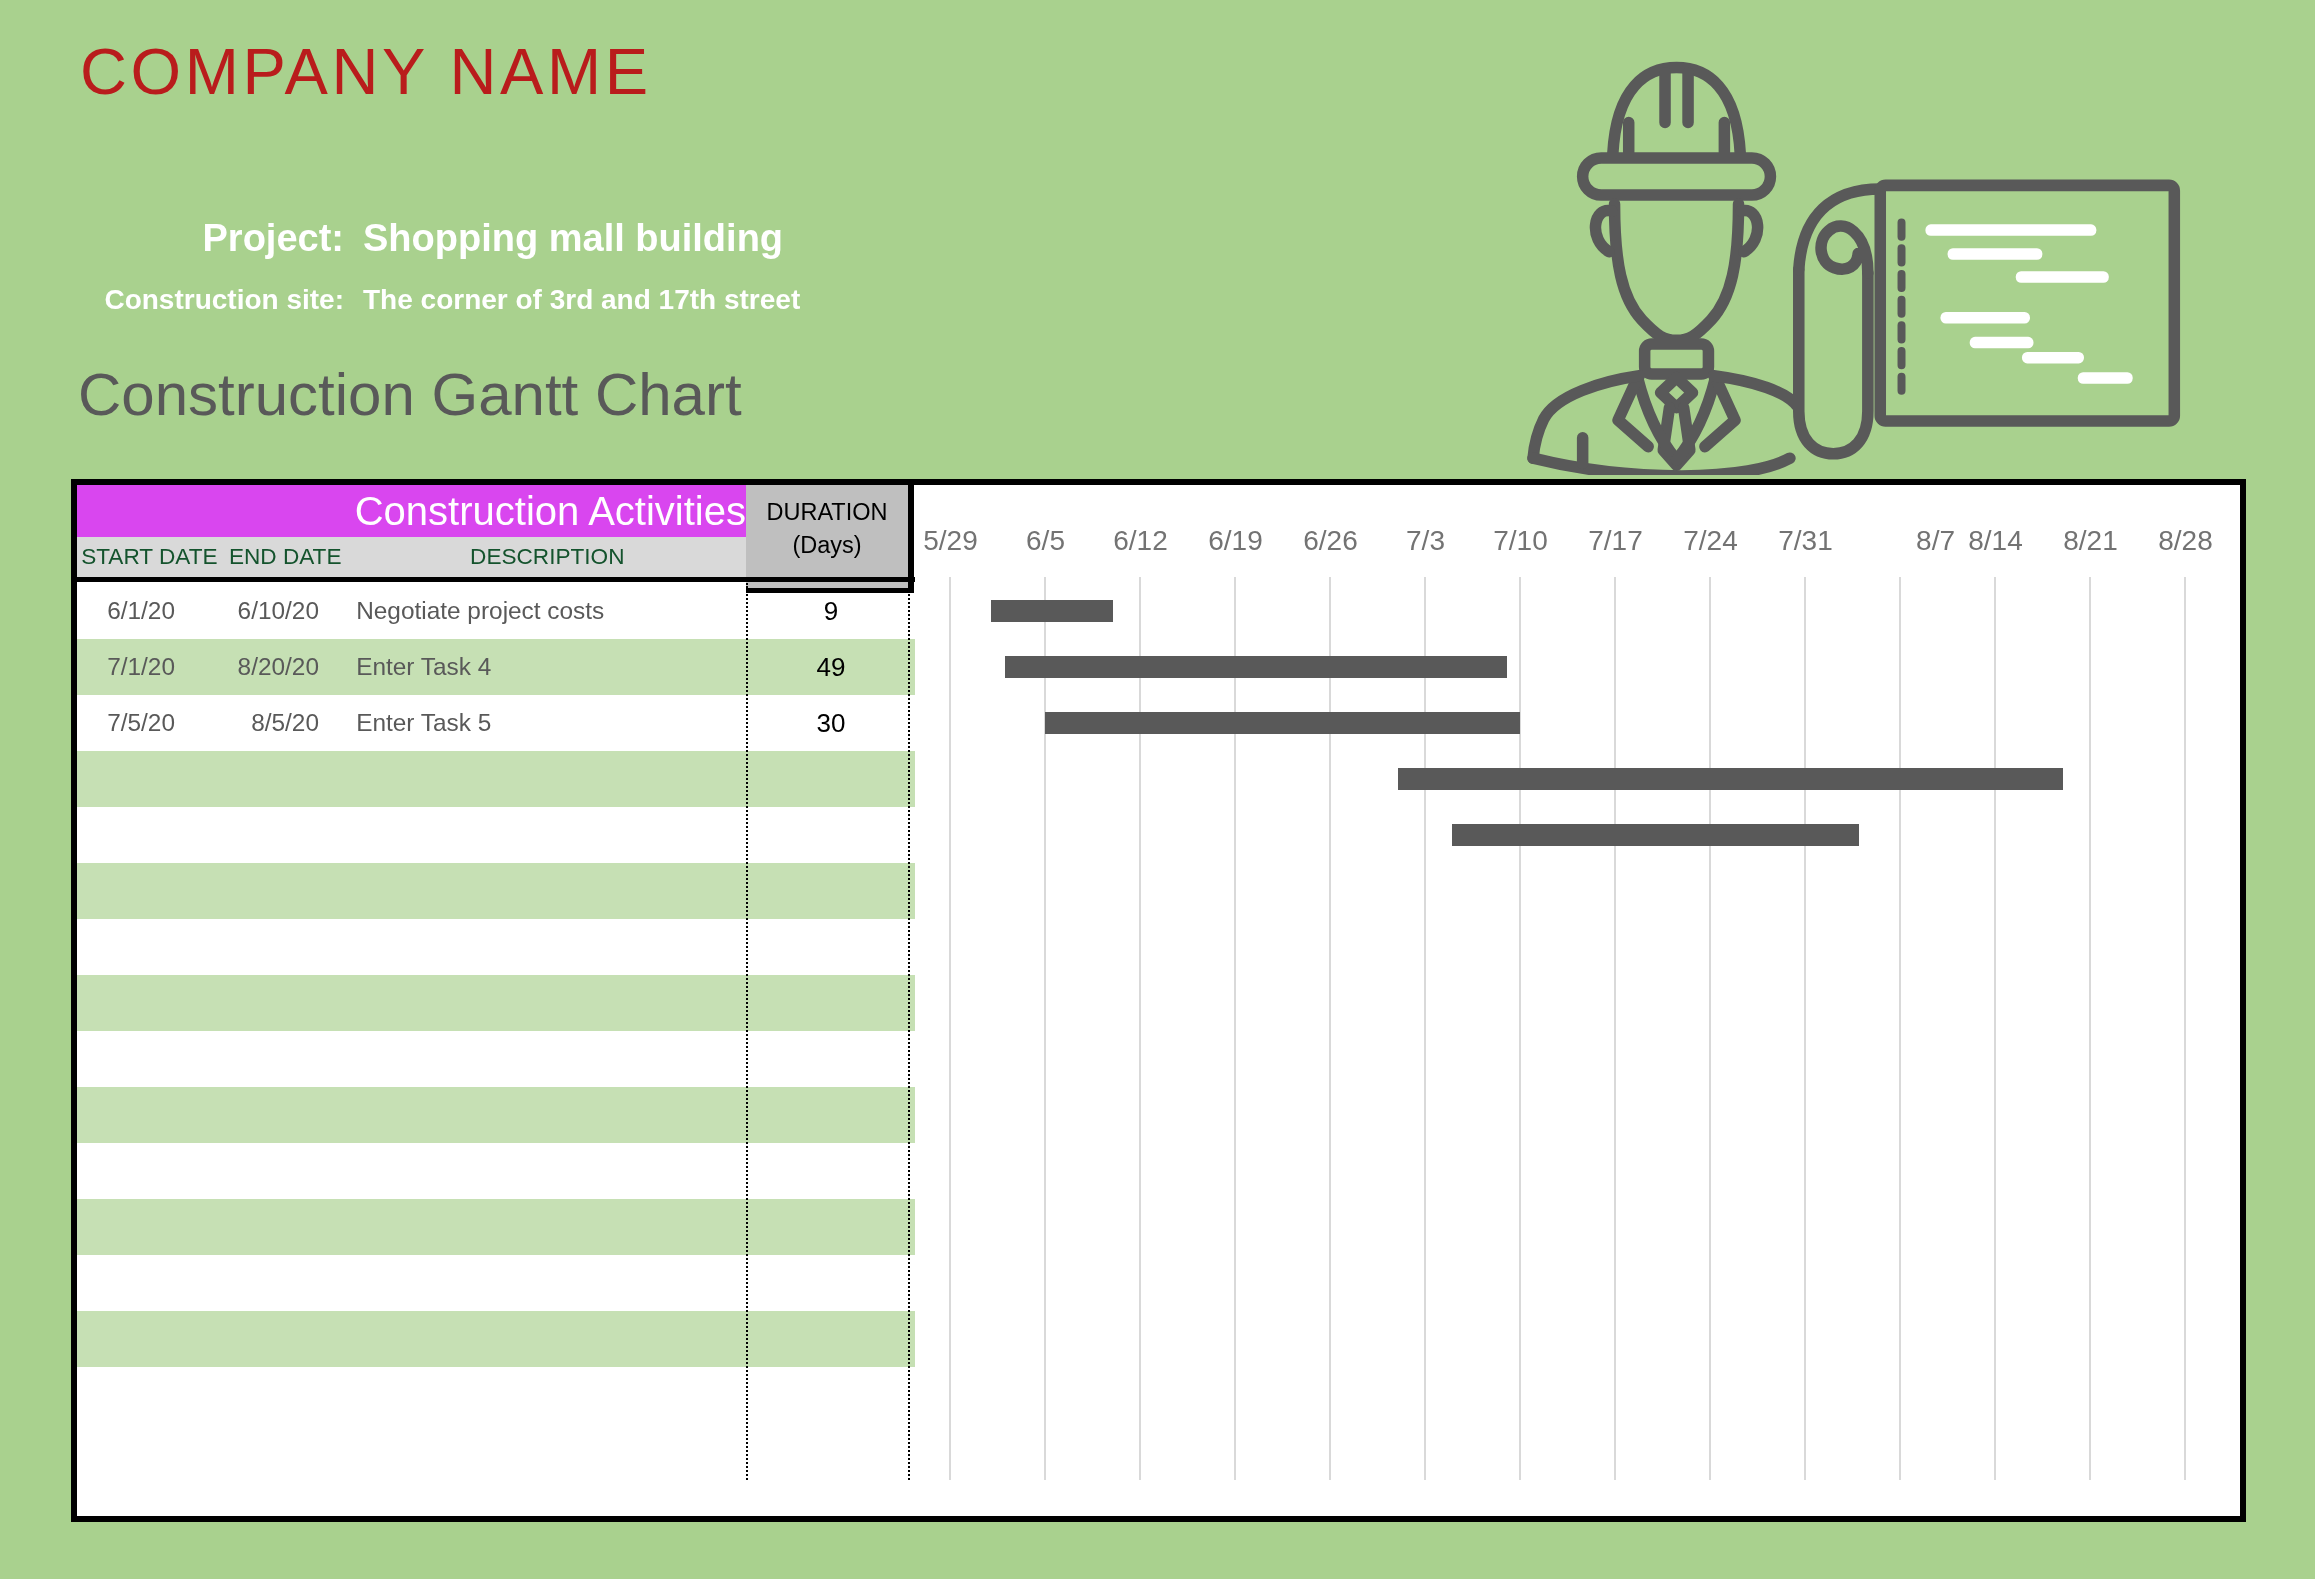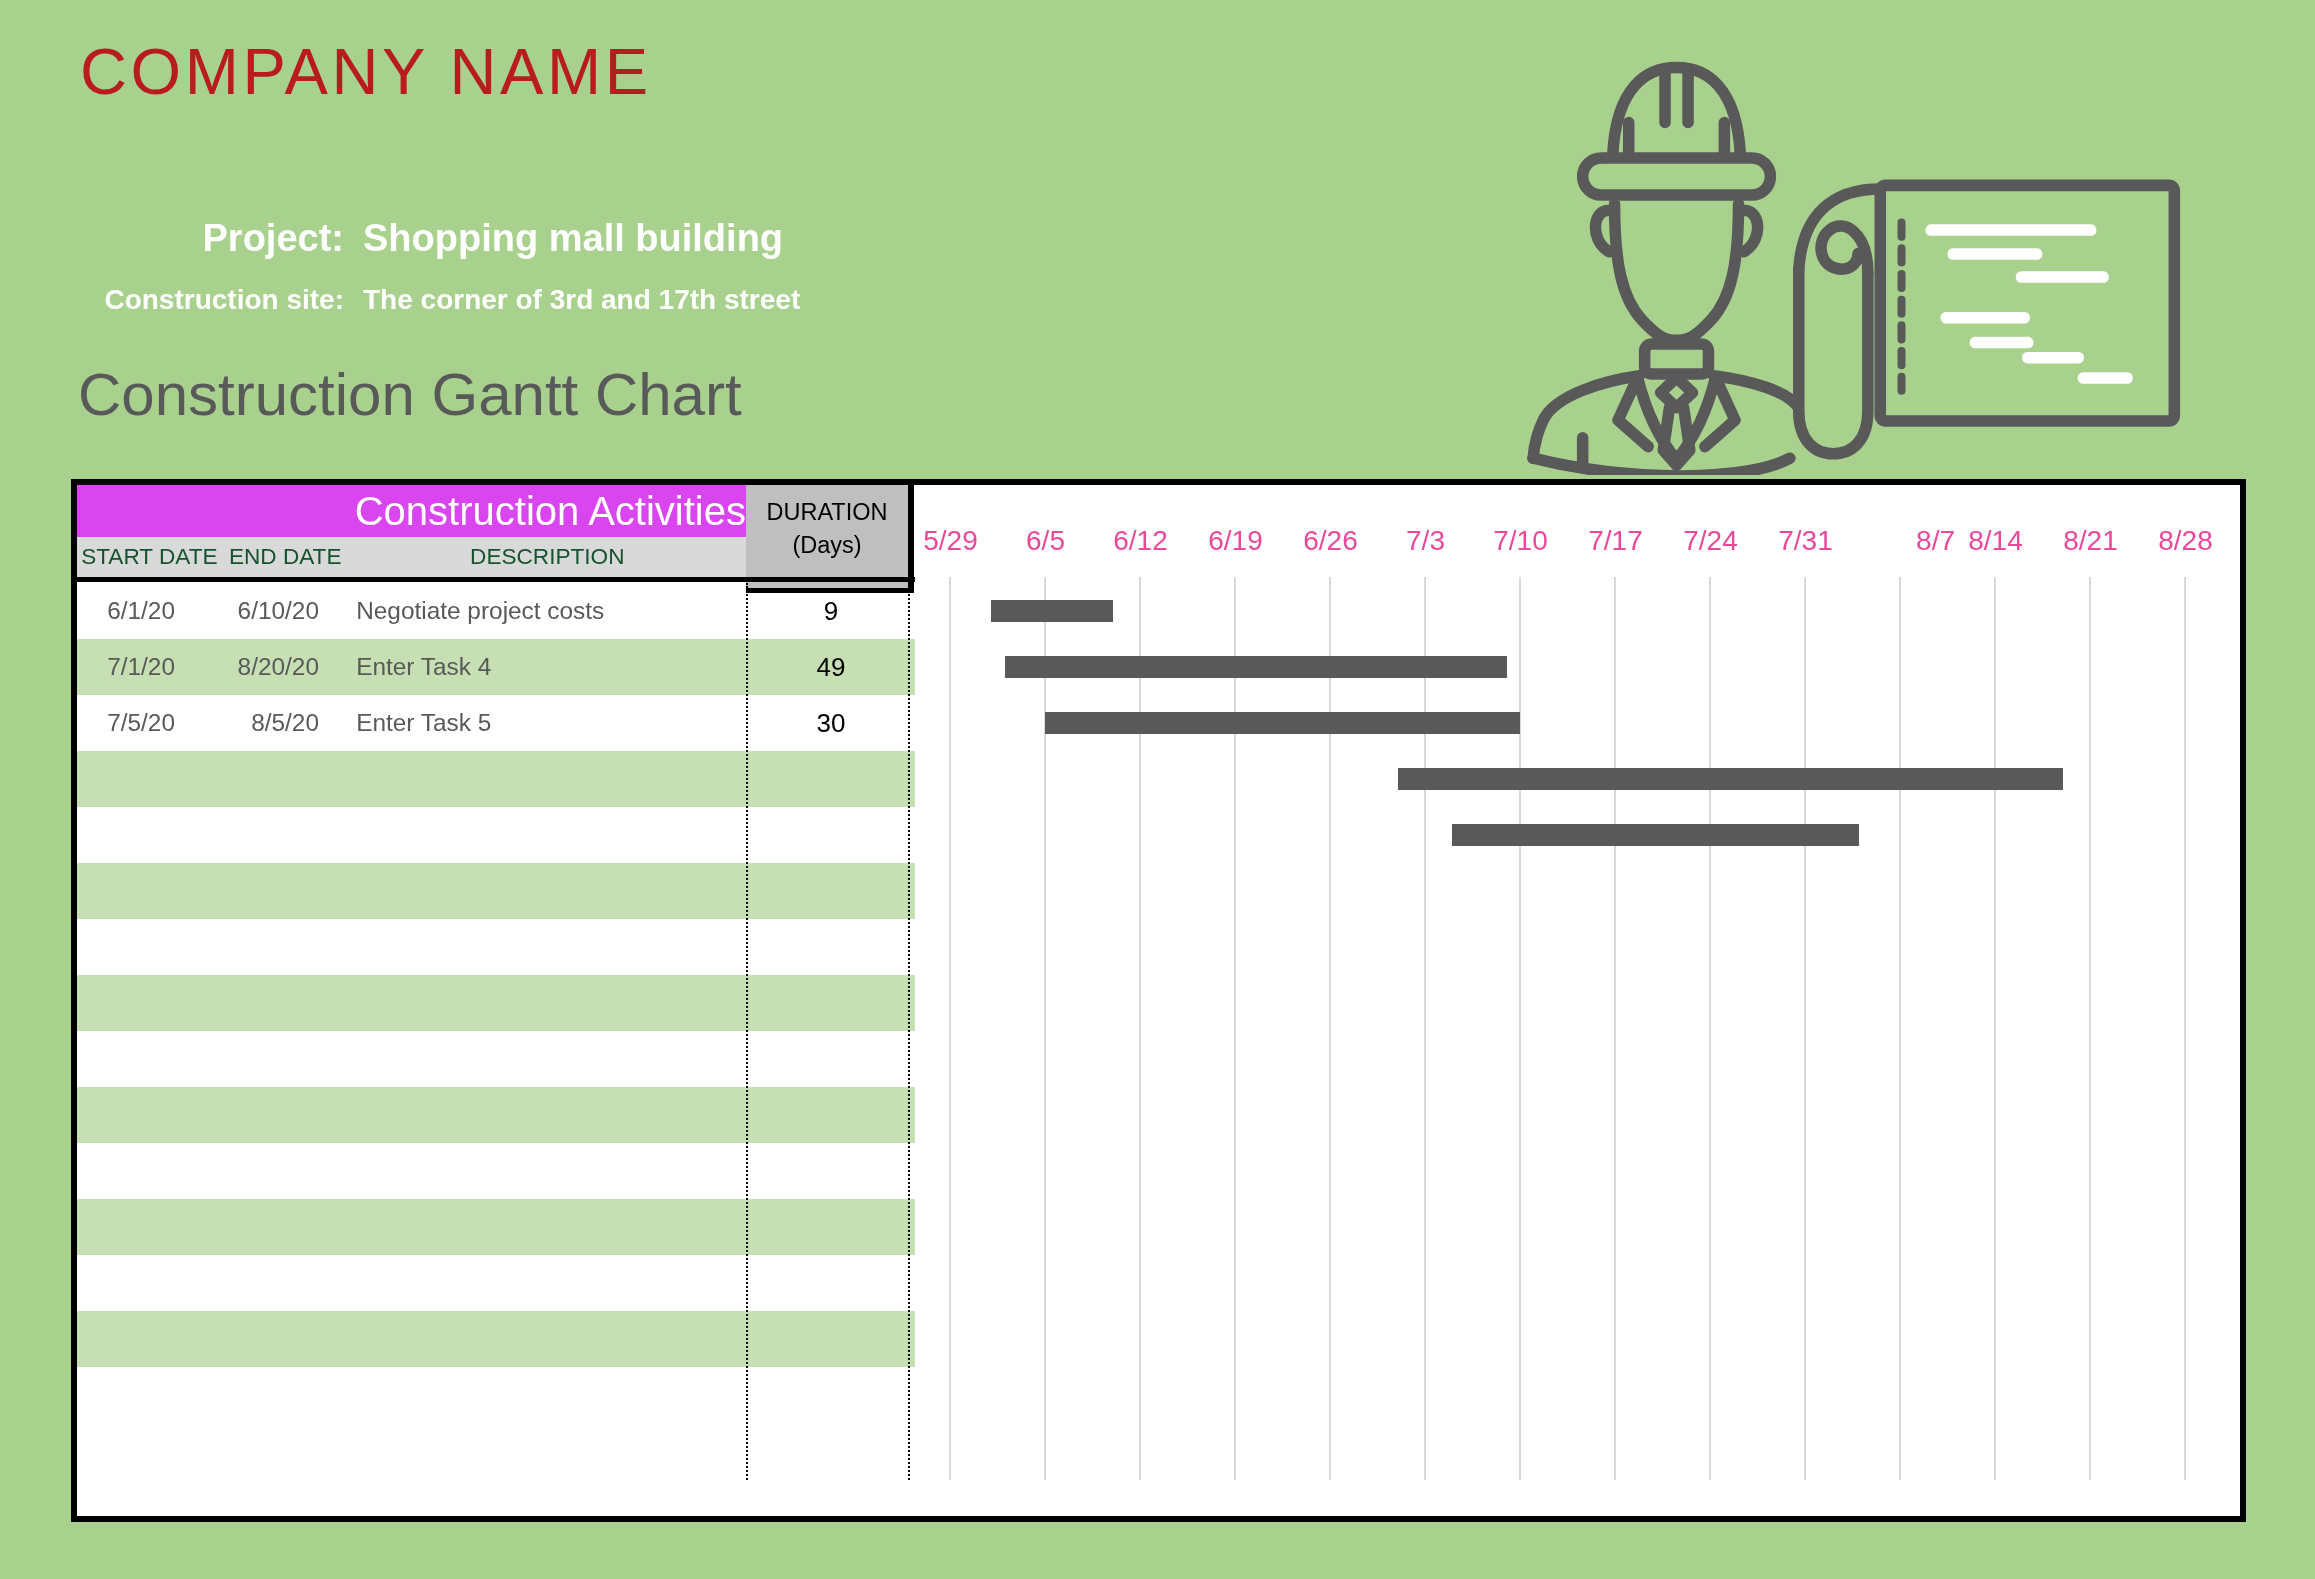--- a/index.html
+++ b/index.html
@@ -38,21 +38,21 @@
   .cell-start{width:145px;text-align:right;padding-right:47px;box-sizing:border-box;}
   .cell-end{width:127px;text-align:right;padding-right:30px;box-sizing:border-box;}
   .cell-desc{width:398px;text-align:left;padding-left:7.2px;box-sizing:border-box;}
   .cell-dur{width:168px;text-align:center;color:#000;font-size:26px;}
 
   .dotted{position:absolute;top:98px;height:897px;width:0;border-left:2.7px dotted #000;}
   .dot-a{left:669px;}
   .dot-b{left:831px;}
 
   .chart{position:absolute;left:838px;top:0;width:1324px;height:1029px;background:#fff;}
-  .axis-label{position:absolute;top:40px;width:109px;margin-left:-54px;text-align:center;font-size:28px;color:#ec4899;white-space:nowrap;}
+  .axis-label{position:absolute;top:40px;width:109px;margin-left:-54px;text-align:center;font-size:28px;color:#737373;white-space:nowrap;}
   .gridline{position:absolute;top:92px;height:903px;width:1.8px;background:#d9d9d9;}
   .bar{position:absolute;height:22px;background:#595959;}
 </style>
 </head>
 <body>
 
 <div class="page">
 
   <div class="company">COMPANY NAME</div>
 

